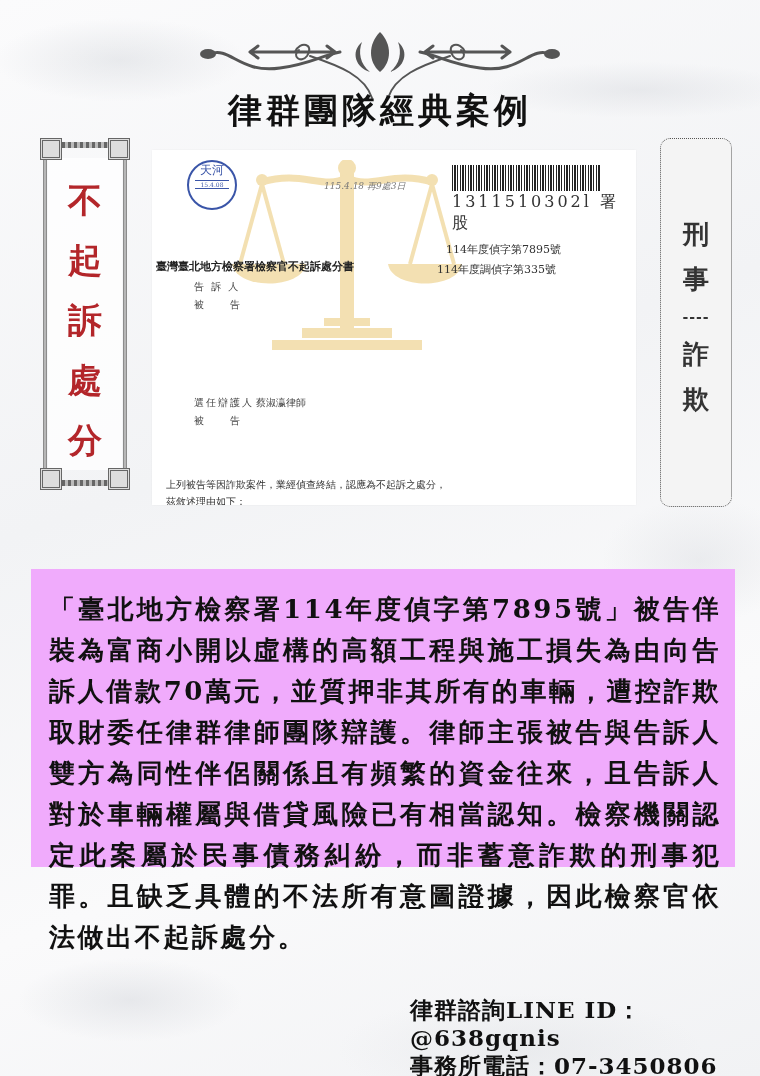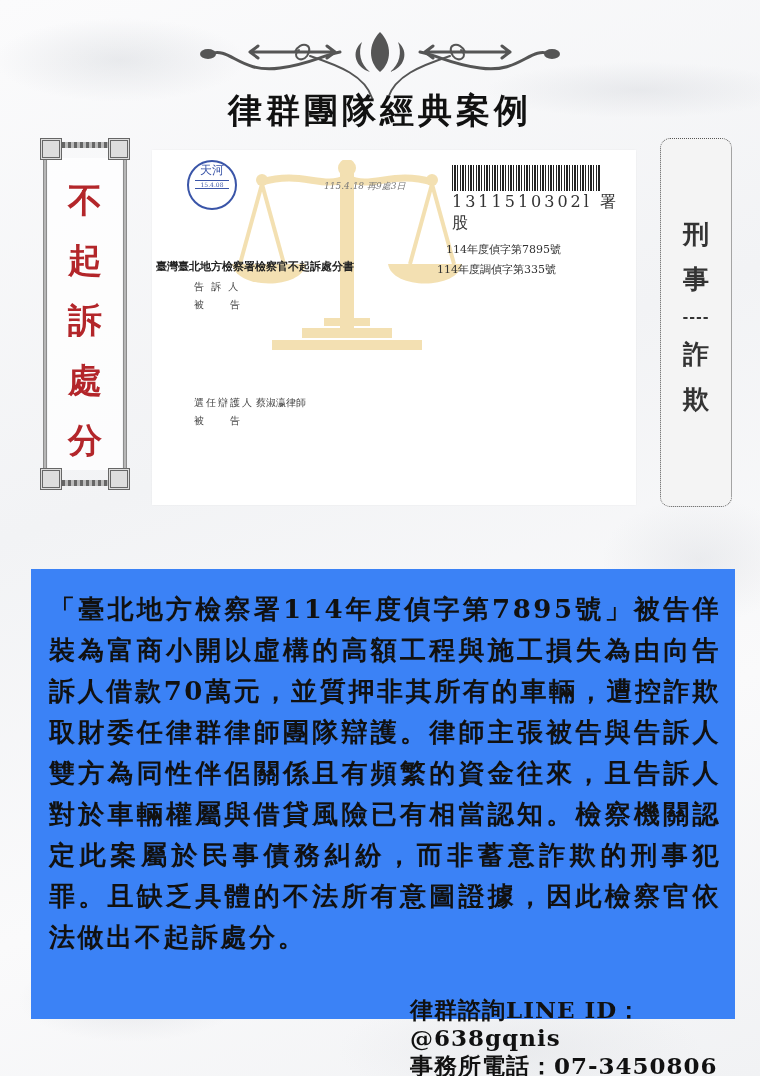--- a/index.html
+++ b/index.html
@@ -85,22 +85,22 @@
     background: #f4f4f4;
   }
   .vert-dark {
     position: absolute; left: 0; right: 0; top: 78px;
     display: flex; flex-direction: column; align-items: center; gap: 10px;
     color: #333; font-size: 26px; font-weight: bold;
   }
   .vert-dark .dash { font-size: 14px; letter-spacing: 1px; margin: 2px 0; }
   
   .summary {
-    position: absolute; left: 31px; top: 569px; width: 704px; height: 450px;
-    background: #3b82f6; box-sizing: border-box; padding: 20px 14px 0 18px;
+    position: absolute; left: 31px; top: 569px; width: 704px; height: 298px;
+    background: #f0abfc; box-sizing: border-box; padding: 20px 14px 0 18px;
   }
   .summary p {
     margin: 0; font-size: 26px; line-height: 41px; font-weight: bold;
     letter-spacing: 2.6px; color: #111; text-align: justify;
   }
   
   .contact { position: absolute; left: 410px; top: 996px; font-size: 23px; line-height: 28px; letter-spacing: 1px; }
   .contact .dark { color: #111; font-weight: bold; }
   .contact .red { color: #b0484c; font-weight: bold; }
 </style>
@@ -184,20 +184,24 @@
   </div>
   <div class="party" style="top:148px">
     <span class="lbl">被　　告</span><span></span>
   </div>
   <div class="party" style="top:246px">
     <span class="lbl">選任辯護人</span><span>蔡淑瀛律師</span>
   </div>
   <div class="party" style="top:264px">
     <span class="lbl">被　　告</span><span></span>
   </div>
+  <div class="doc-body">
+    <div>上列被告等因詐欺案件，業經偵查終結，認應為不起訴之處分，</div>
+    <div>茲敘述理由如下：</div>
+  </div>
 </div>
 
 <div class="right-box">
   <div class="vert-dark">
     <span>刑</span>
     <span>事</span>
     <span class="dash">----</span>
     <span>詐</span>
     <span>欺</span>
   </div>

